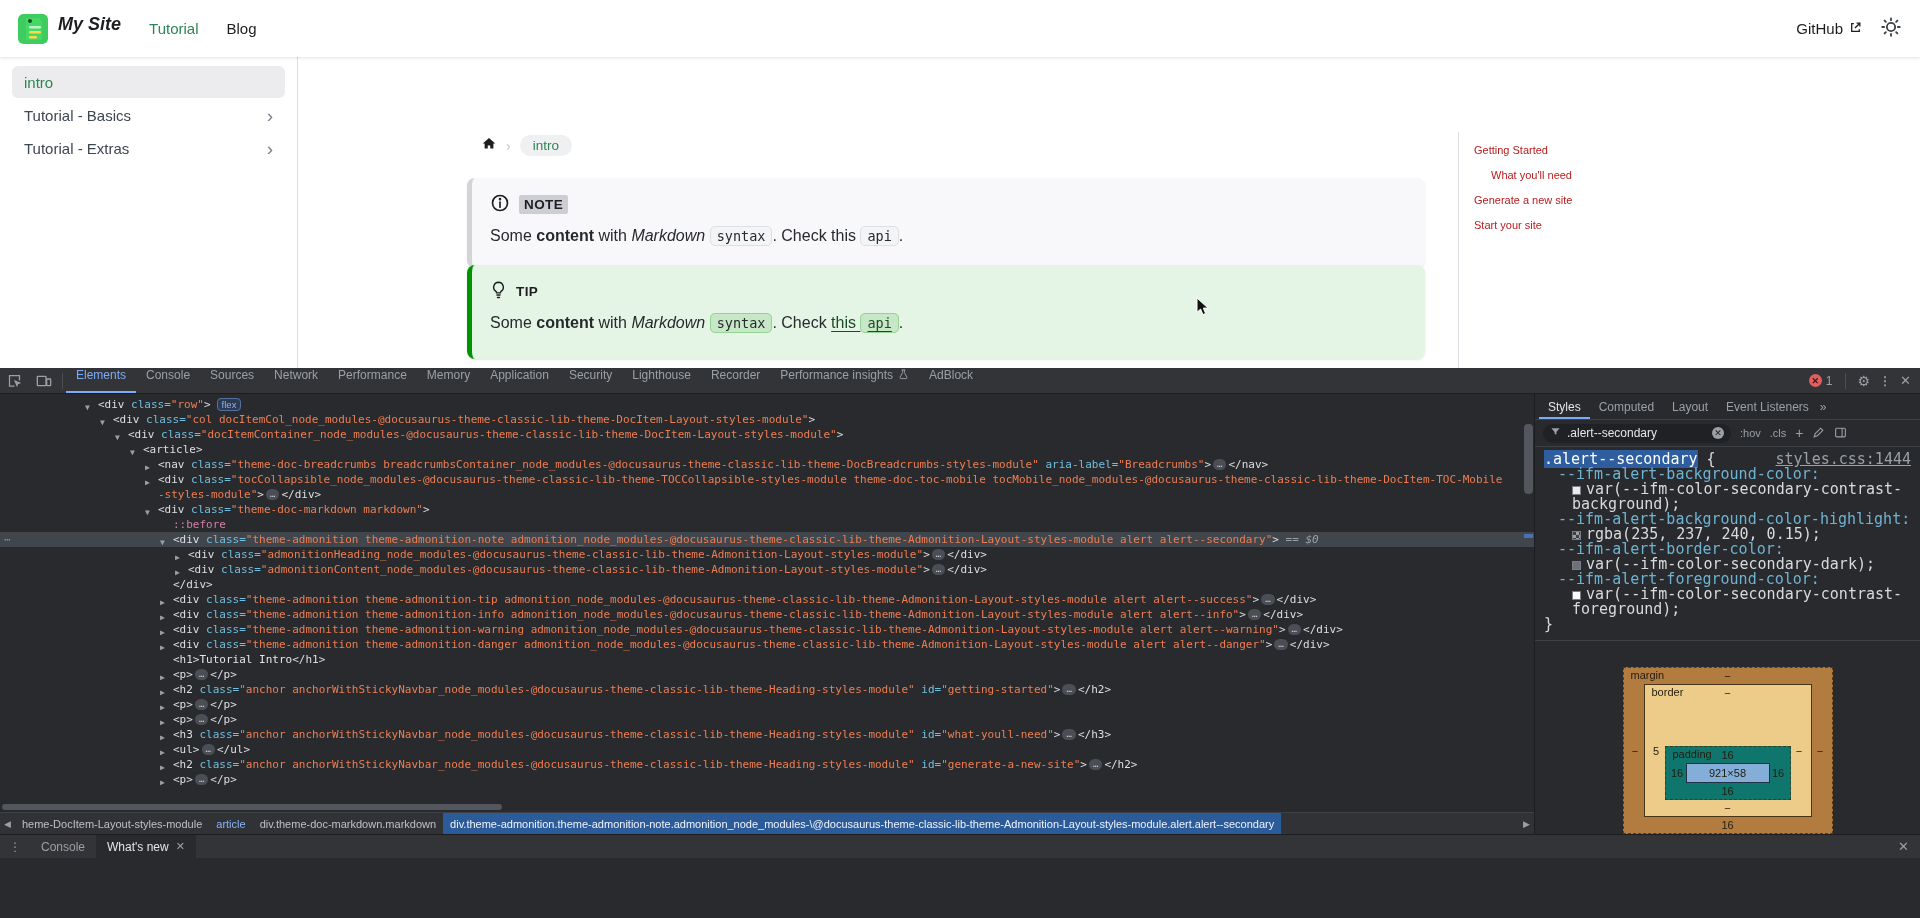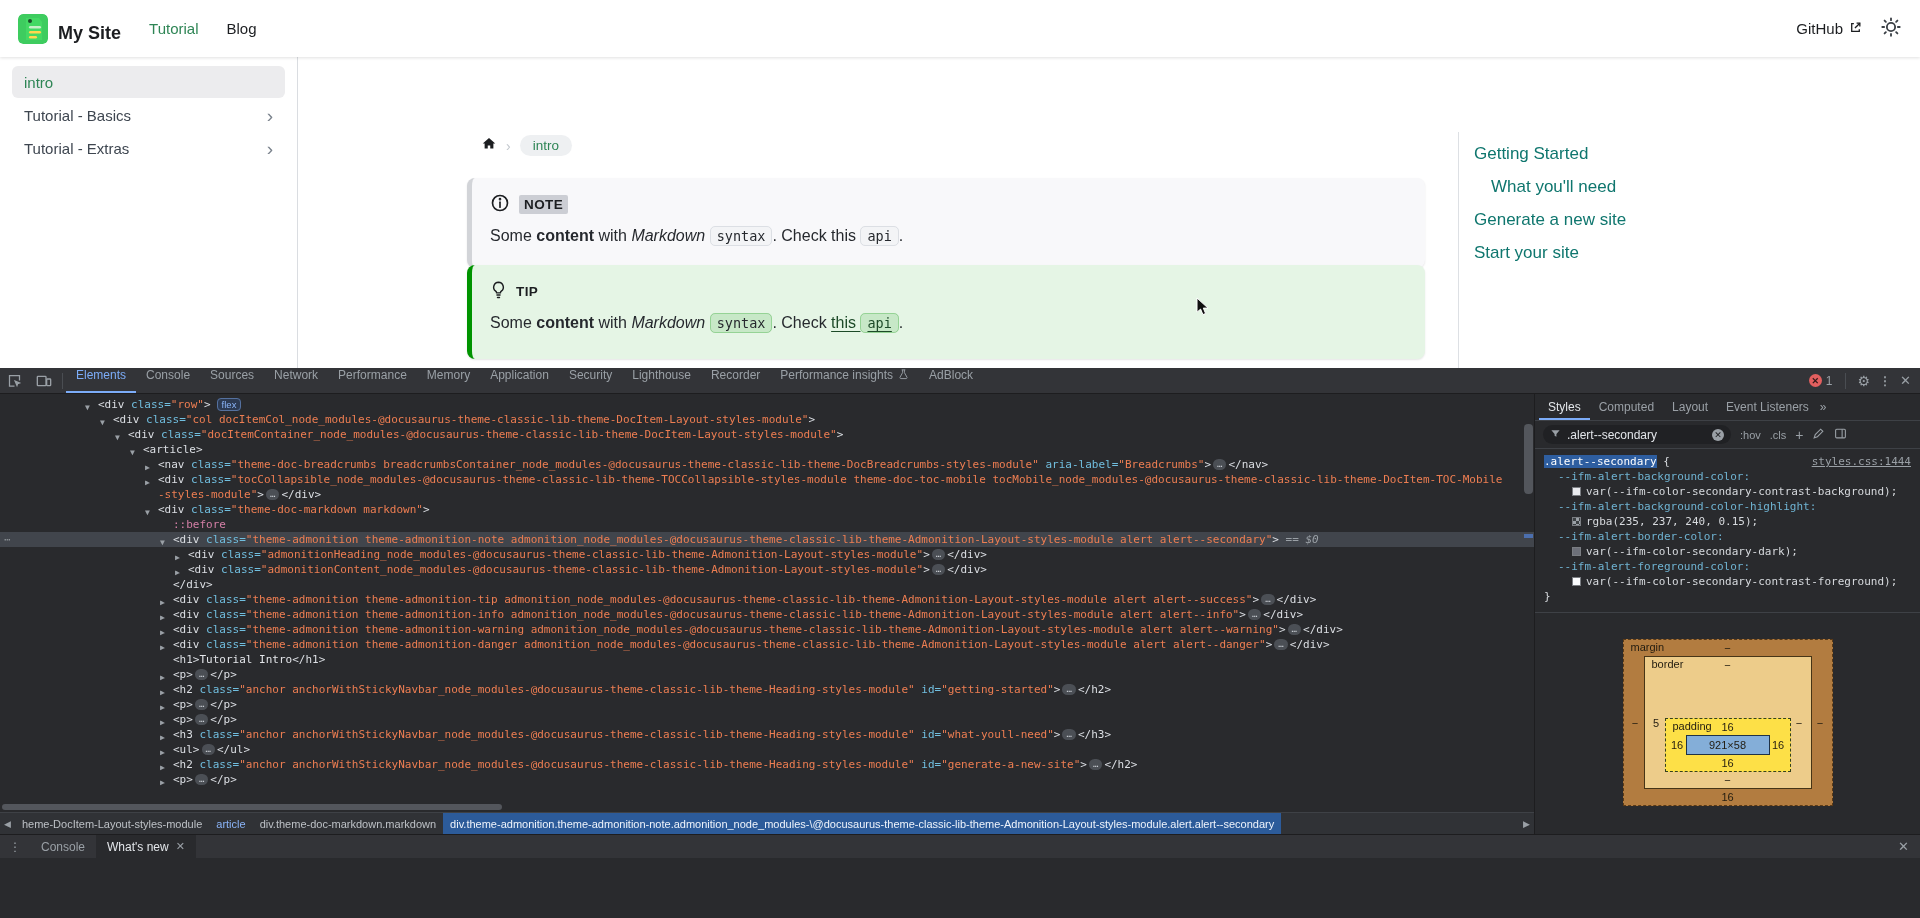--- a/index.html
+++ b/index.html
@@ -4,21 +4,21 @@
 <style>
   * { box-sizing: border-box; margin: 0; padding: 0; }
   html, body { width: 1920px; height: 918px; overflow: hidden; }
   body { font-family: "Liberation Sans", sans-serif; background: #fff; }
   .page { position: relative; width: 1920px; height: 918px; overflow: hidden; background: #fff; }
 
   
   .navbar { position: absolute; top: 0; left: 0; right: 0; height: 57px; background: #fff;
     display: flex; align-items: center; padding: 0 18px; box-shadow: 0 1px 3px rgba(0,0,0,.12); z-index: 6; }
   .logo { width: 30px; height: 30px; border-radius: 5px; position: relative; overflow: hidden; flex: 0 0 auto; }
-  .brand { display: flex; align-items: flex-end; gap: 10px; }
+  .brand { display: flex; align-items: flex-start; gap: 10px; font-style: italic; }
   .brand-title { font-size: 18px; font-weight: 700; color: #1c1e21; }
   .nav-links { display: flex; align-items: center; gap: 28px; margin-left: 28px; }
   .nav-link { font-size: 15px; color: #1c1e21; cursor: pointer; }
   .nav-link.active { color: #2e8555; }
   .nav-right { margin-left: auto; display: flex; align-items: center; gap: 18px; }
   .gh-link { display: flex; align-items: center; gap: 6px; font-size: 15px; color: #1c1e21; cursor: pointer; }
   .theme-toggle { display: flex; align-items: center; cursor: pointer; }
 
   
   .doc-area { position: absolute; top: 57px; left: 0; width: 1920px; height: 311px; background: #fff; overflow: hidden; }
@@ -41,21 +41,21 @@
   .adm-title .hl { background: rgba(150,156,166,.45); padding: 2px 5px; border-radius: 2px; }
   .adm-body { margin-top: 11px; font-size: 16px; color: #26292e; }
   .adm-body b { font-weight: 700; }
   .adm-body .md-code { font-family: "DejaVu Sans Mono", monospace; font-size: 13.5px; padding: 1px 6px;
     border-radius: 5px; }
   .adm-note .md-code { background: #f3f4f6; border: 1px solid #dcdfe4; }
   .adm-tip  .md-code { background: rgba(0,148,0,.13); border: 1px solid rgba(0,148,0,.25); }
   .md-link { text-decoration: underline; text-underline-offset: 3px; cursor: pointer; color: #1d4a28; }
 
   .toc { position: absolute; left: 1458px; top: 75px; bottom: 0; width: 260px; border-left: 1px solid #dde0e4; padding: 12px 0 0 15px; }
-  .toc-item { font-size: 17px; color: #0f766e; margin-bottom: 13px; cursor: pointer; }
+  .toc-item { font-size: 11px; color: #b91c1c; margin-bottom: 13px; cursor: pointer; }
   .toc-item.lv2 { padding-left: 17px; }
 
   .mouse-cursor { position: absolute; left: 1196px; top: 297px; z-index: 40; }
 
   
   .devtools { position: absolute; top: 368px; left: 0; width: 1920px; height: 550px; background: #292a2d;
     z-index: 10; color: #e8eaed; font-size: 12px; }
   .dt-tabbar { height: 26px; background: #333438; border-bottom: 1px solid #1d1d1f; display: flex; align-items: center; color: #9aa0a6; }
   .dt-icon-btn { padding: 0 7px; display: flex; align-items: center; height: 100%; cursor: pointer; }
   .dt-sep { width: 1px; height: 16px; background: #4a4d52; margin: 0 3px; }
@@ -101,41 +101,41 @@
   .st-tab.active { color: #e3e6ea; box-shadow: inset 0 -2px 0 #7cacf8; }
   .st-overflow { margin-left: 2px; cursor: pointer; letter-spacing: -1px; }
   .st-filter { height: 28px; display: flex; align-items: center; gap: 9px; padding: 0 8px; border-bottom: 1px solid #3e4146; }
   .filter-box { width: 188px; height: 19px; background: #202124; border-radius: 10px; display: flex;
     align-items: center; padding: 0 7px; gap: 6px; color: #e3e6ea; }
   .filter-text { flex: 1; font-size: 12px; white-space: nowrap; overflow: hidden; }
   .filter-clear { width: 12px; height: 12px; border-radius: 50%; background: #9aa0a6; color: #202124;
     font-size: 9px; line-height: 12px; text-align: center; cursor: pointer; flex: 0 0 auto; }
   .st-toggle { color: #9aa0a6; font-size: 11px; cursor: pointer; }
   .st-plus { font-size: 14px; }
-  .st-rules { font-family: "DejaVu Sans Mono", monospace; font-size: 11px; line-height: 15px; padding: 5px 9px 8px; }
+  .st-rules { font-family: "DejaVu Sans Mono", monospace; font-size: 15px; line-height: 15px; padding: 5px 9px 8px; }
   .rule-head { display: flex; justify-content: space-between; color: #d7dade; }
   .sel-hl { background: #2e5ea0; color: #fff; }
   .rule-loc { color: #9aa0a6; text-decoration: underline; cursor: pointer; }
   .decl { cursor: pointer; }
   .decl-name { padding-left: 14px; color: #6fb3d2; }
   .decl-val { padding-left: 28px; color: #d7dade; }
   .swatch { display: inline-block; width: 9px; height: 9px; border: 1px solid #7a7d82; margin-right: 5px; vertical-align: -1px; }
   .swatch.checker { background: repeating-conic-gradient(#9aa0a6 0 25%, #3c4043 0 50%); background-size: 6px 6px; }
   .rule-close { color: #d7dade; }
   .st-metrics { flex: 1; border-top: 1px solid #3e4146; padding-top: 26px; }
 
   .bm { width: fit-content; margin: 0 auto; font-size: 11px; color: #221c10; text-align: center; }
   .bm-lay { position: relative; padding: 0 3px; }
   .bm-label { position: absolute; left: 7px; top: 1px; }
   .bm-top, .bm-bot { height: 16px; line-height: 16px; text-align: center; }
   .bm-mid { display: flex; align-items: center; justify-content: center; }
   .bm-side { min-width: 17px; text-align: center; }
   .bm-m { background: #b27c40; border: 1px dashed rgba(45,24,0,.65); }
   .bm-b { background: #edcc8a; border: 1px solid #463517; }
-  .bm-p { background: #fde047; border: 1px dashed #36411f; margin-top: 45px; }
+  .bm-p { background: #0f766e; border: 1px dashed #36411f; margin-top: 45px; }
   .bm-content { background: #84aed8; border: 1px solid #1f3246; min-width: 84px; height: 20px; line-height: 18px; padding: 0 8px; }
 
   .dt-drawerbar { height: 24px; background: #333438; border-top: 1px solid #1d1d1f; display: flex; align-items: center; color: #9aa0a6; }
   .drawer-kebab { padding: 0 9px; cursor: pointer; }
   .drawer-tab { padding: 0 11px; height: 100%; display: flex; align-items: center; gap: 7px; cursor: pointer; white-space: nowrap; }
   .drawer-tab.active { background: #292a2d; color: #e3e6ea; }
   .tab-close { color: #9aa0a6; font-size: 11px; cursor: pointer; }
   .drawer-right-x { margin-left: auto; padding-right: 11px; }
   .dt-drawer { height: 60px; background: #292a2d; }
   .drawer-row { height: 26px; display: flex; align-items: center; padding-left: 14px; color: #e0e2e6;

